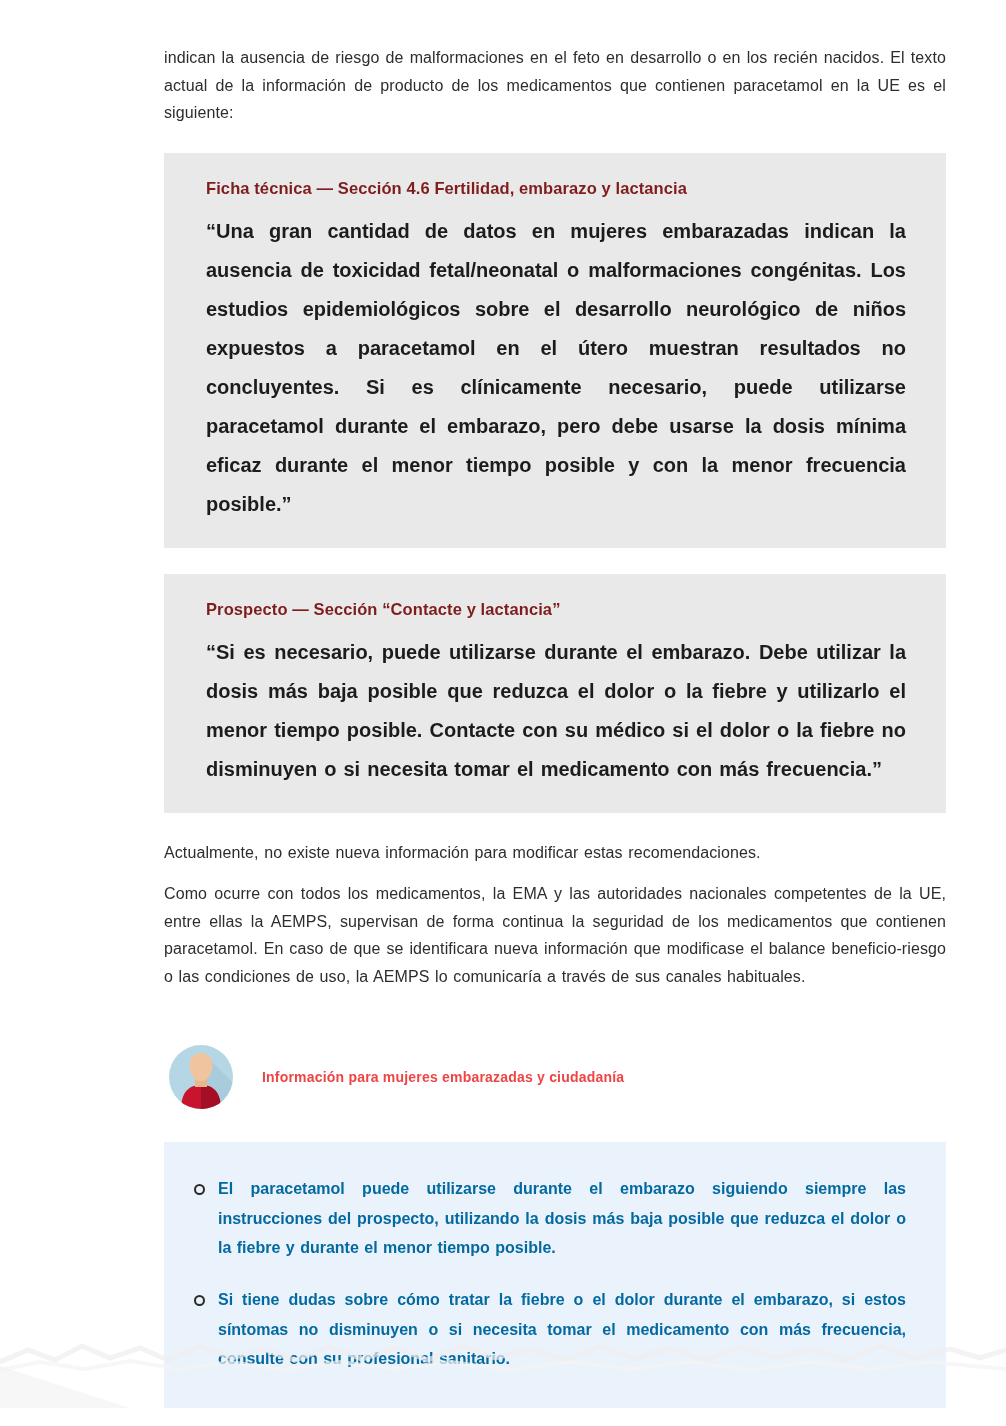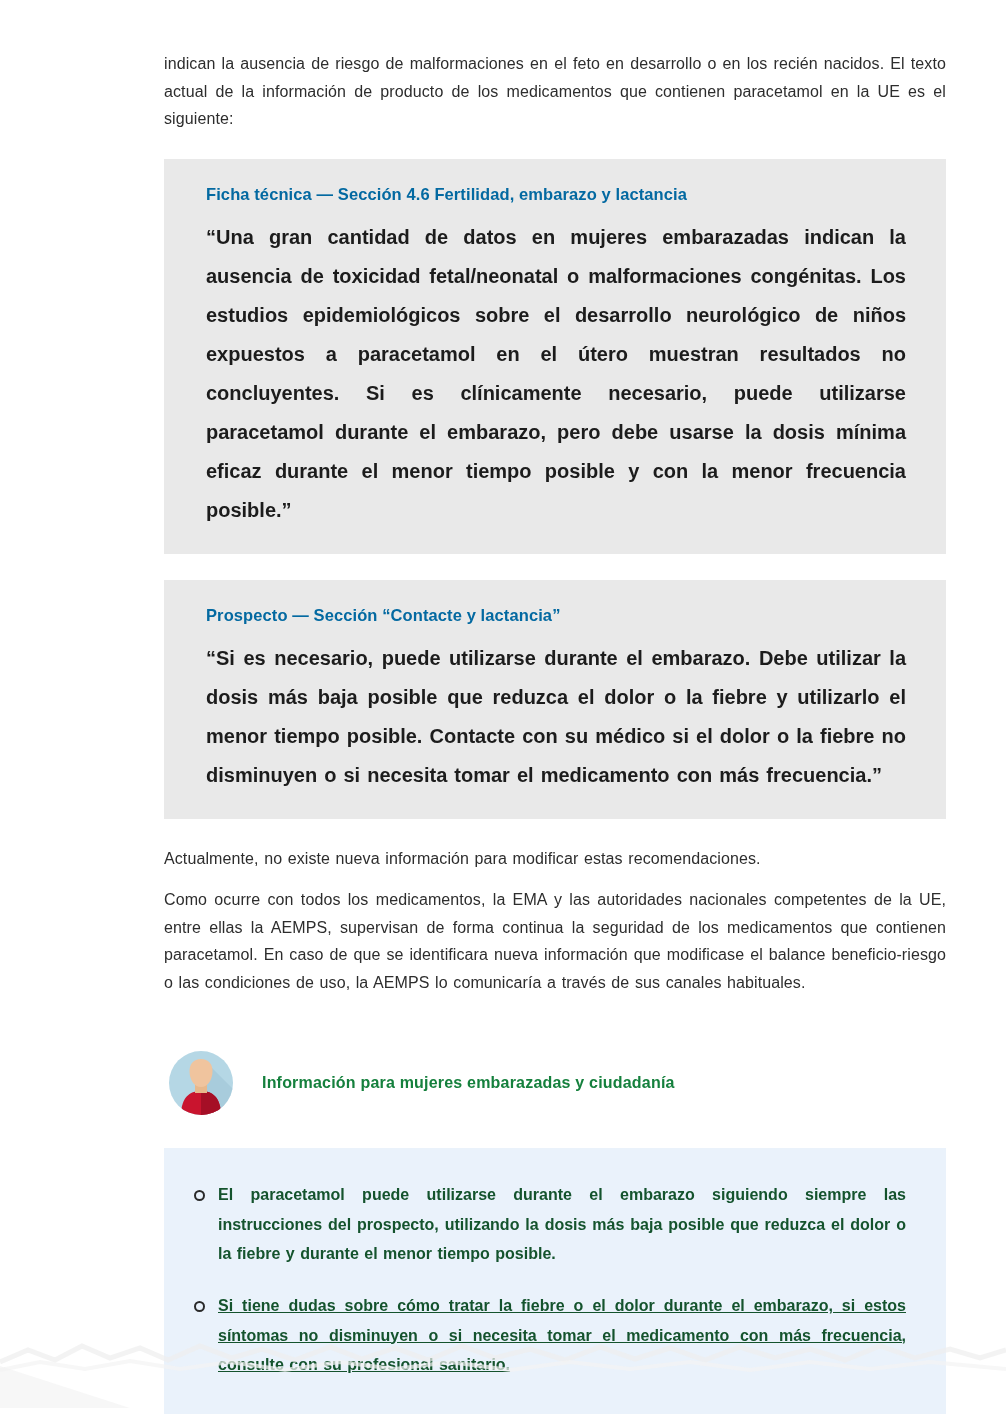--- a/index.html
+++ b/index.html
@@ -9,21 +9,21 @@
     height: 1426px;
     margin: 0 auto;
     background: #ffffff;
     font-family: "Liberation Sans", "DejaVu Sans", sans-serif;
     color: #2d2d2d;
     overflow: hidden;
   }
   .content {
     position: absolute;
     left: 164px;
-    top: 6px;
+    top: 0;
     width: 782px;
   }
   .para {
     font-size: 16px;
     line-height: 1.72;
     text-align: justify;
     margin: 0 0 26px 0;
     color: #2d2d2d;
     letter-spacing: 0.1px;
     word-spacing: 1px;
@@ -32,21 +32,21 @@
   .quote-box {
     background: #e9e9e9;
     padding: 26px 40px 24px 42px;
     margin: 0 0 26px 0;
     box-sizing: border-box;
   }
   .quote-box h3 {
     margin: 0 0 14px 0;
     font-size: 16.5px;
     font-weight: 700;
-    color: #0369a1;
+    color: #7f1d1d;
     letter-spacing: 0.1px;
   }
   .quote-box p {
     margin: 0;
     font-size: 20px;
     font-weight: 700;
     line-height: 1.95;
     text-align: justify;
     color: #1c1c1c;
     word-spacing: 1.5px;
@@ -54,43 +54,43 @@
   .para.single { margin-bottom: 14px; }
   .section-header {
     display: flex;
     align-items: center;
     gap: 28px;
     margin: 54px 0 32px 4px;
   }
   .avatar { width: 66px; height: 66px; flex: 0 0 auto; }
   .section-header h2 {
     margin: 0;
-    font-size: 16px;
+    font-size: 14px;
     font-weight: 800;
-    color: #15803d;
+    color: #ef4444;
     letter-spacing: 0.2px;
   }
   .info-box {
     background: #eaf2fb;
     padding: 32px 40px 30px 30px;
     box-sizing: border-box;
   }
   .info-box ul { margin: 0; padding: 0; list-style: none; }
   .info-box li {
     display: flex;
     gap: 13px;
     margin: 0 0 22px 0;
     font-size: 16px;
     font-weight: 700;
     line-height: 1.85;
     text-align: justify;
-    color: #14532d;
+    color: #0369a1;
     word-spacing: 1px;
   }
-  .info-box li:last-child { margin-bottom: 4px; text-decoration: underline; }
+  .info-box li:last-child { margin-bottom: 4px; }
   .bullet-marker {
     flex: 0 0 auto;
     width: 7px;
     height: 7px;
     border: 2px solid #2a2a2a;
     border-radius: 50%;
     margin-top: 10px;
     background: transparent;
   }
   .bottom-texture {

